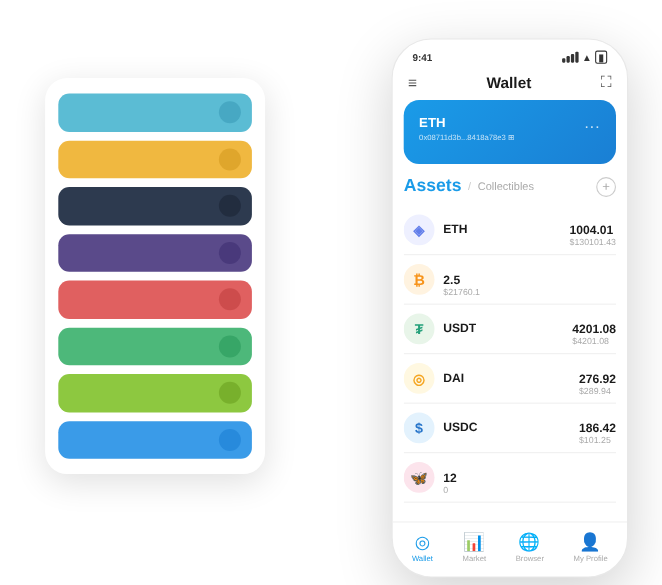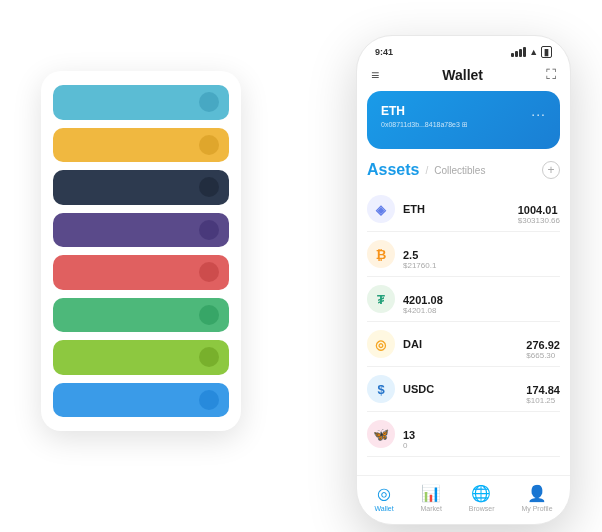--- a/index.html
+++ b/index.html
@@ -376,57 +376,58 @@
         </div>
         <div class="assets-add">+</div>
       </div>
 
       <div class="token-list" id="token-list">
           <div class="token-item">
             <div class="token-icon eth-icon">◈</div>
             <span class="token-name">ETH</span>
             <div class="token-amounts">
               <div class="token-balance">1004.01</div>
-              <div class="token-usd">$303130.66</div>
+              <div class="token-usd">$130101.43</div>
             </div>
           </div>
           <div class="token-item">
             <div class="token-icon imbtc-icon">₿</div>
             <div class="token-amounts">
               <div class="token-balance">2.5</div>
               <div class="token-usd">$21760.1</div>
             </div>
           </div>
           <div class="token-item">
             <div class="token-icon usdt-icon">₮</div>
+            <span class="token-name">USDT</span>
             <div class="token-amounts">
               <div class="token-balance">4201.08</div>
               <div class="token-usd">$4201.08</div>
             </div>
           </div>
           <div class="token-item">
             <div class="token-icon dai-icon">◎</div>
             <span class="token-name">DAI</span>
             <div class="token-amounts">
               <div class="token-balance">276.92</div>
-              <div class="token-usd">$665.30</div>
+              <div class="token-usd">$289.94</div>
             </div>
           </div>
           <div class="token-item">
             <div class="token-icon usdc-icon">$</div>
             <span class="token-name">USDC</span>
             <div class="token-amounts">
-              <div class="token-balance">174.84</div>
+              <div class="token-balance">186.42</div>
               <div class="token-usd">$101.25</div>
             </div>
           </div>
           <div class="token-item">
             <div class="token-icon tft-icon">🦋</div>
             <div class="token-amounts">
-              <div class="token-balance">13</div>
+              <div class="token-balance">12</div>
               <div class="token-usd">0</div>
             </div>
           </div>
         </div>
 
     </div>
 
     <div class="bottom-nav" id="bottom-nav">
         <div class="nav-item">
           <div class="nav-icon active">◎</div>

